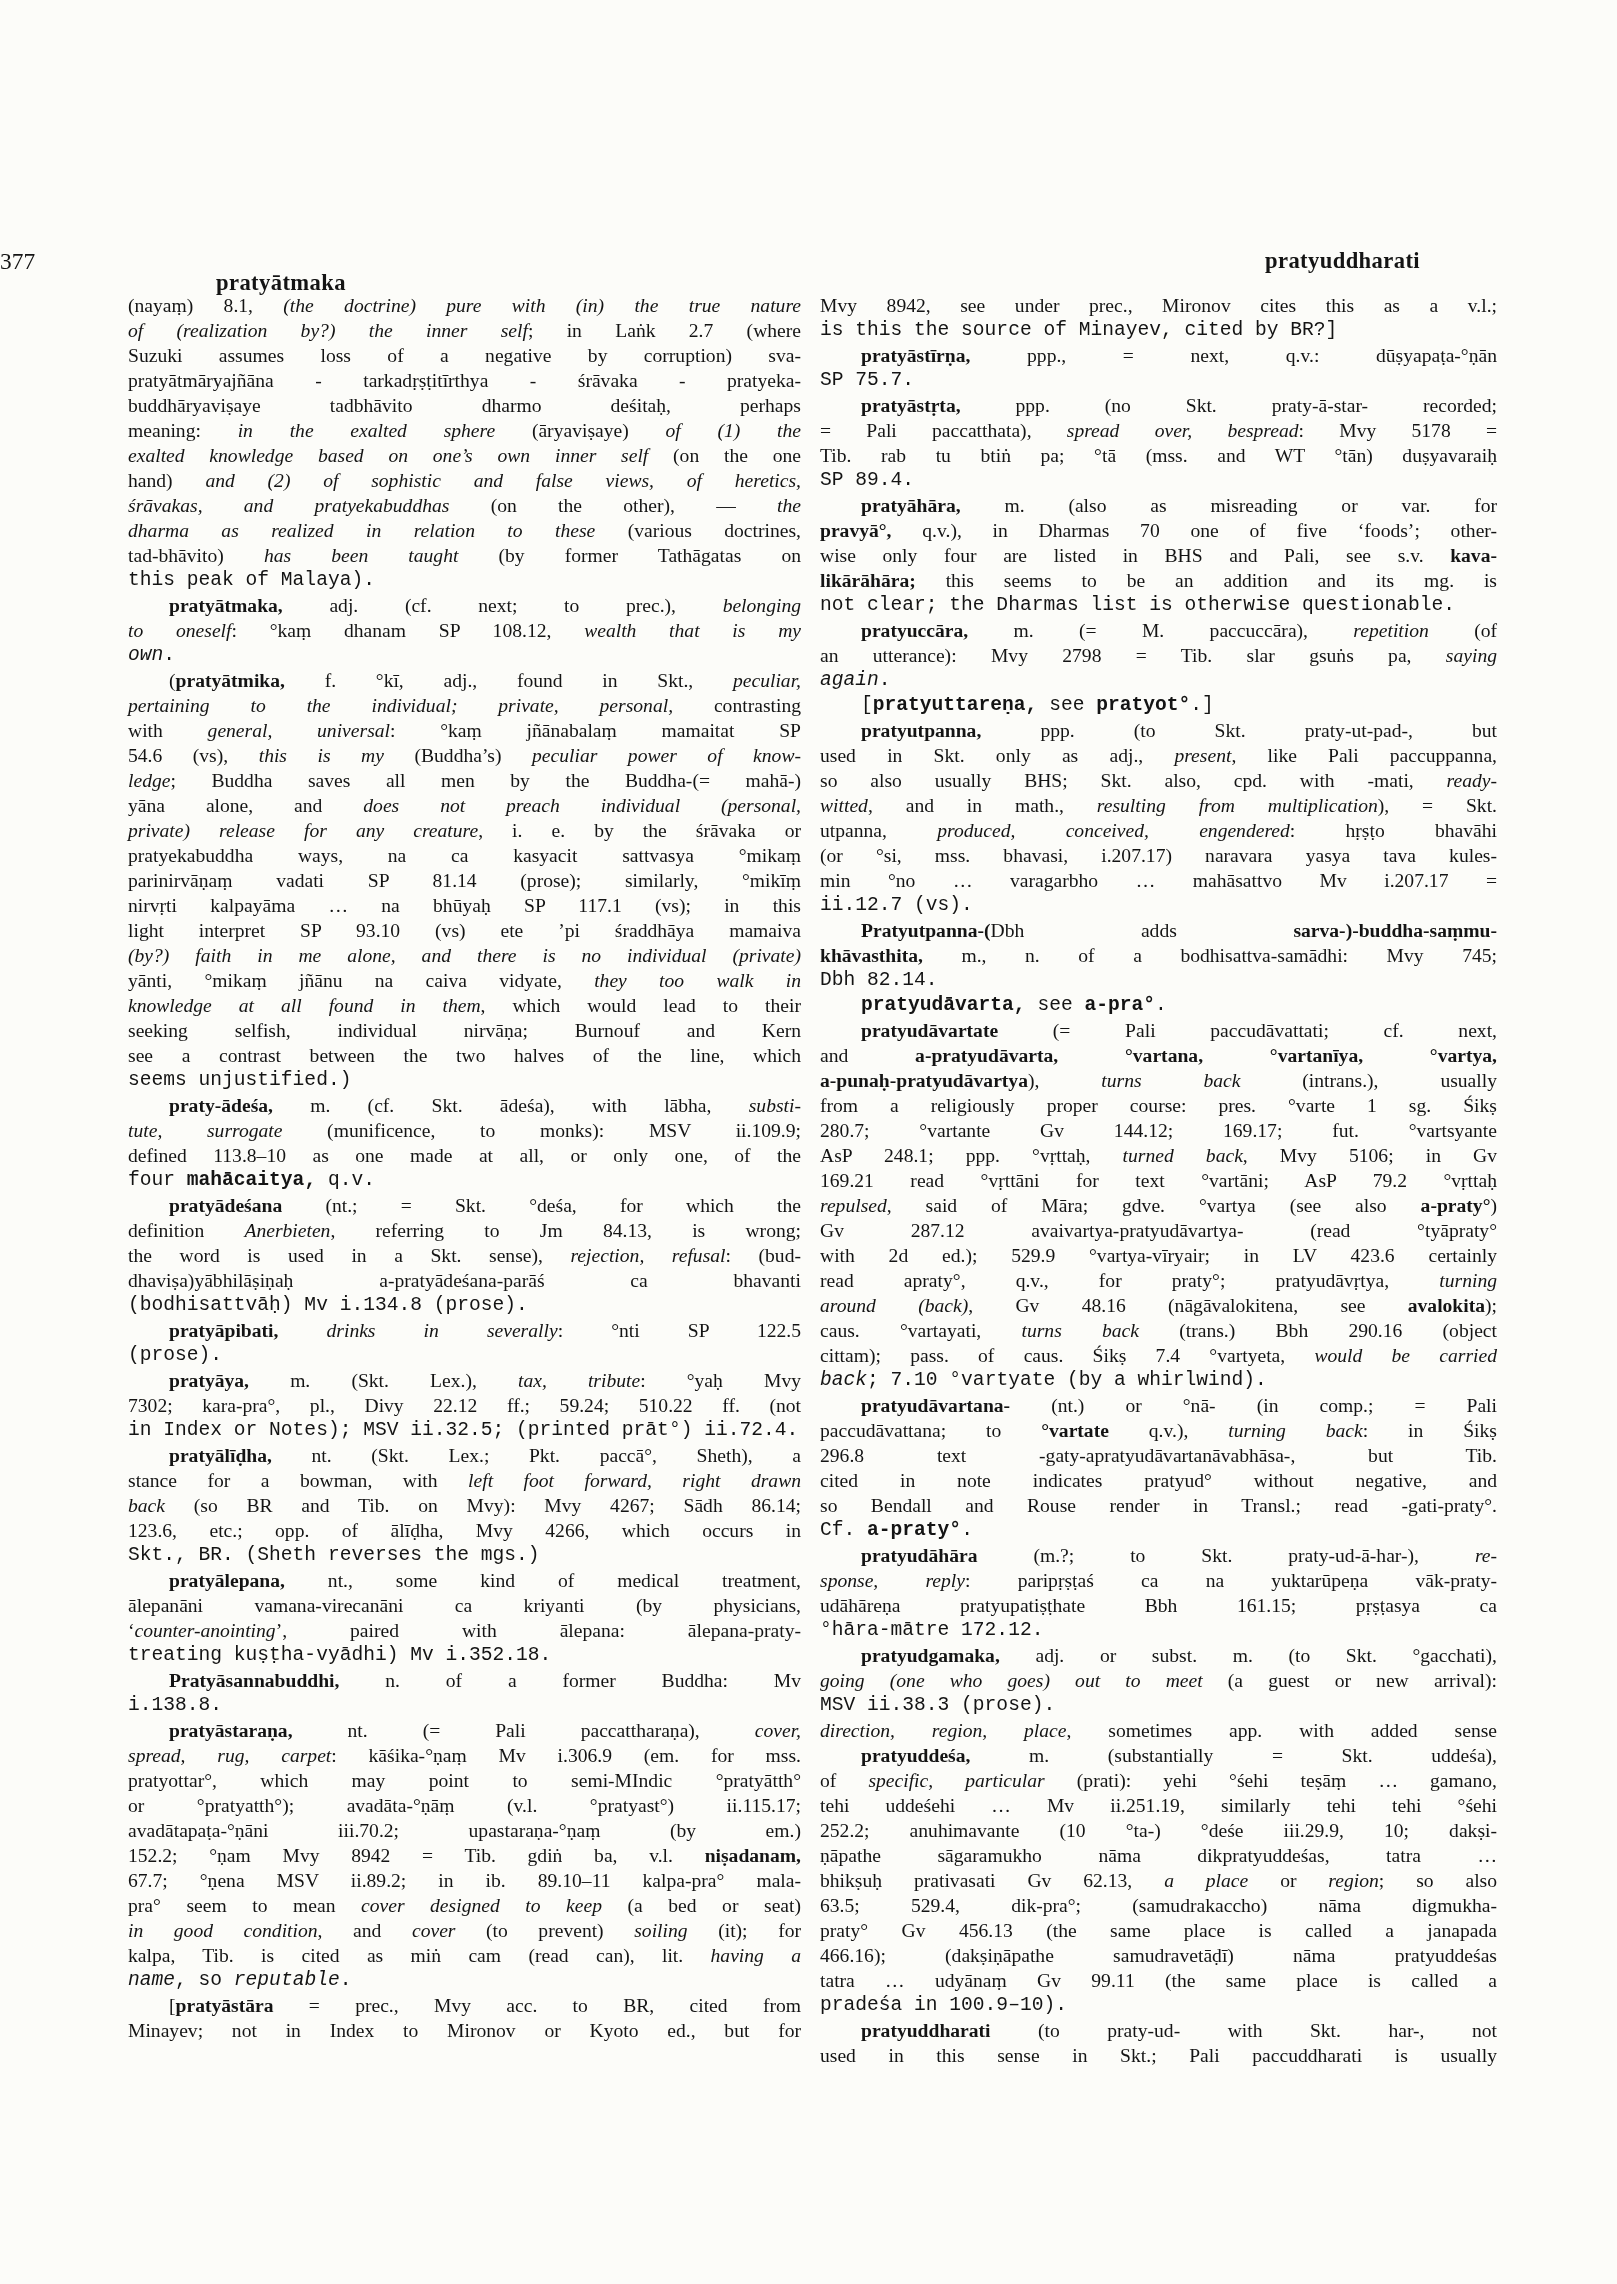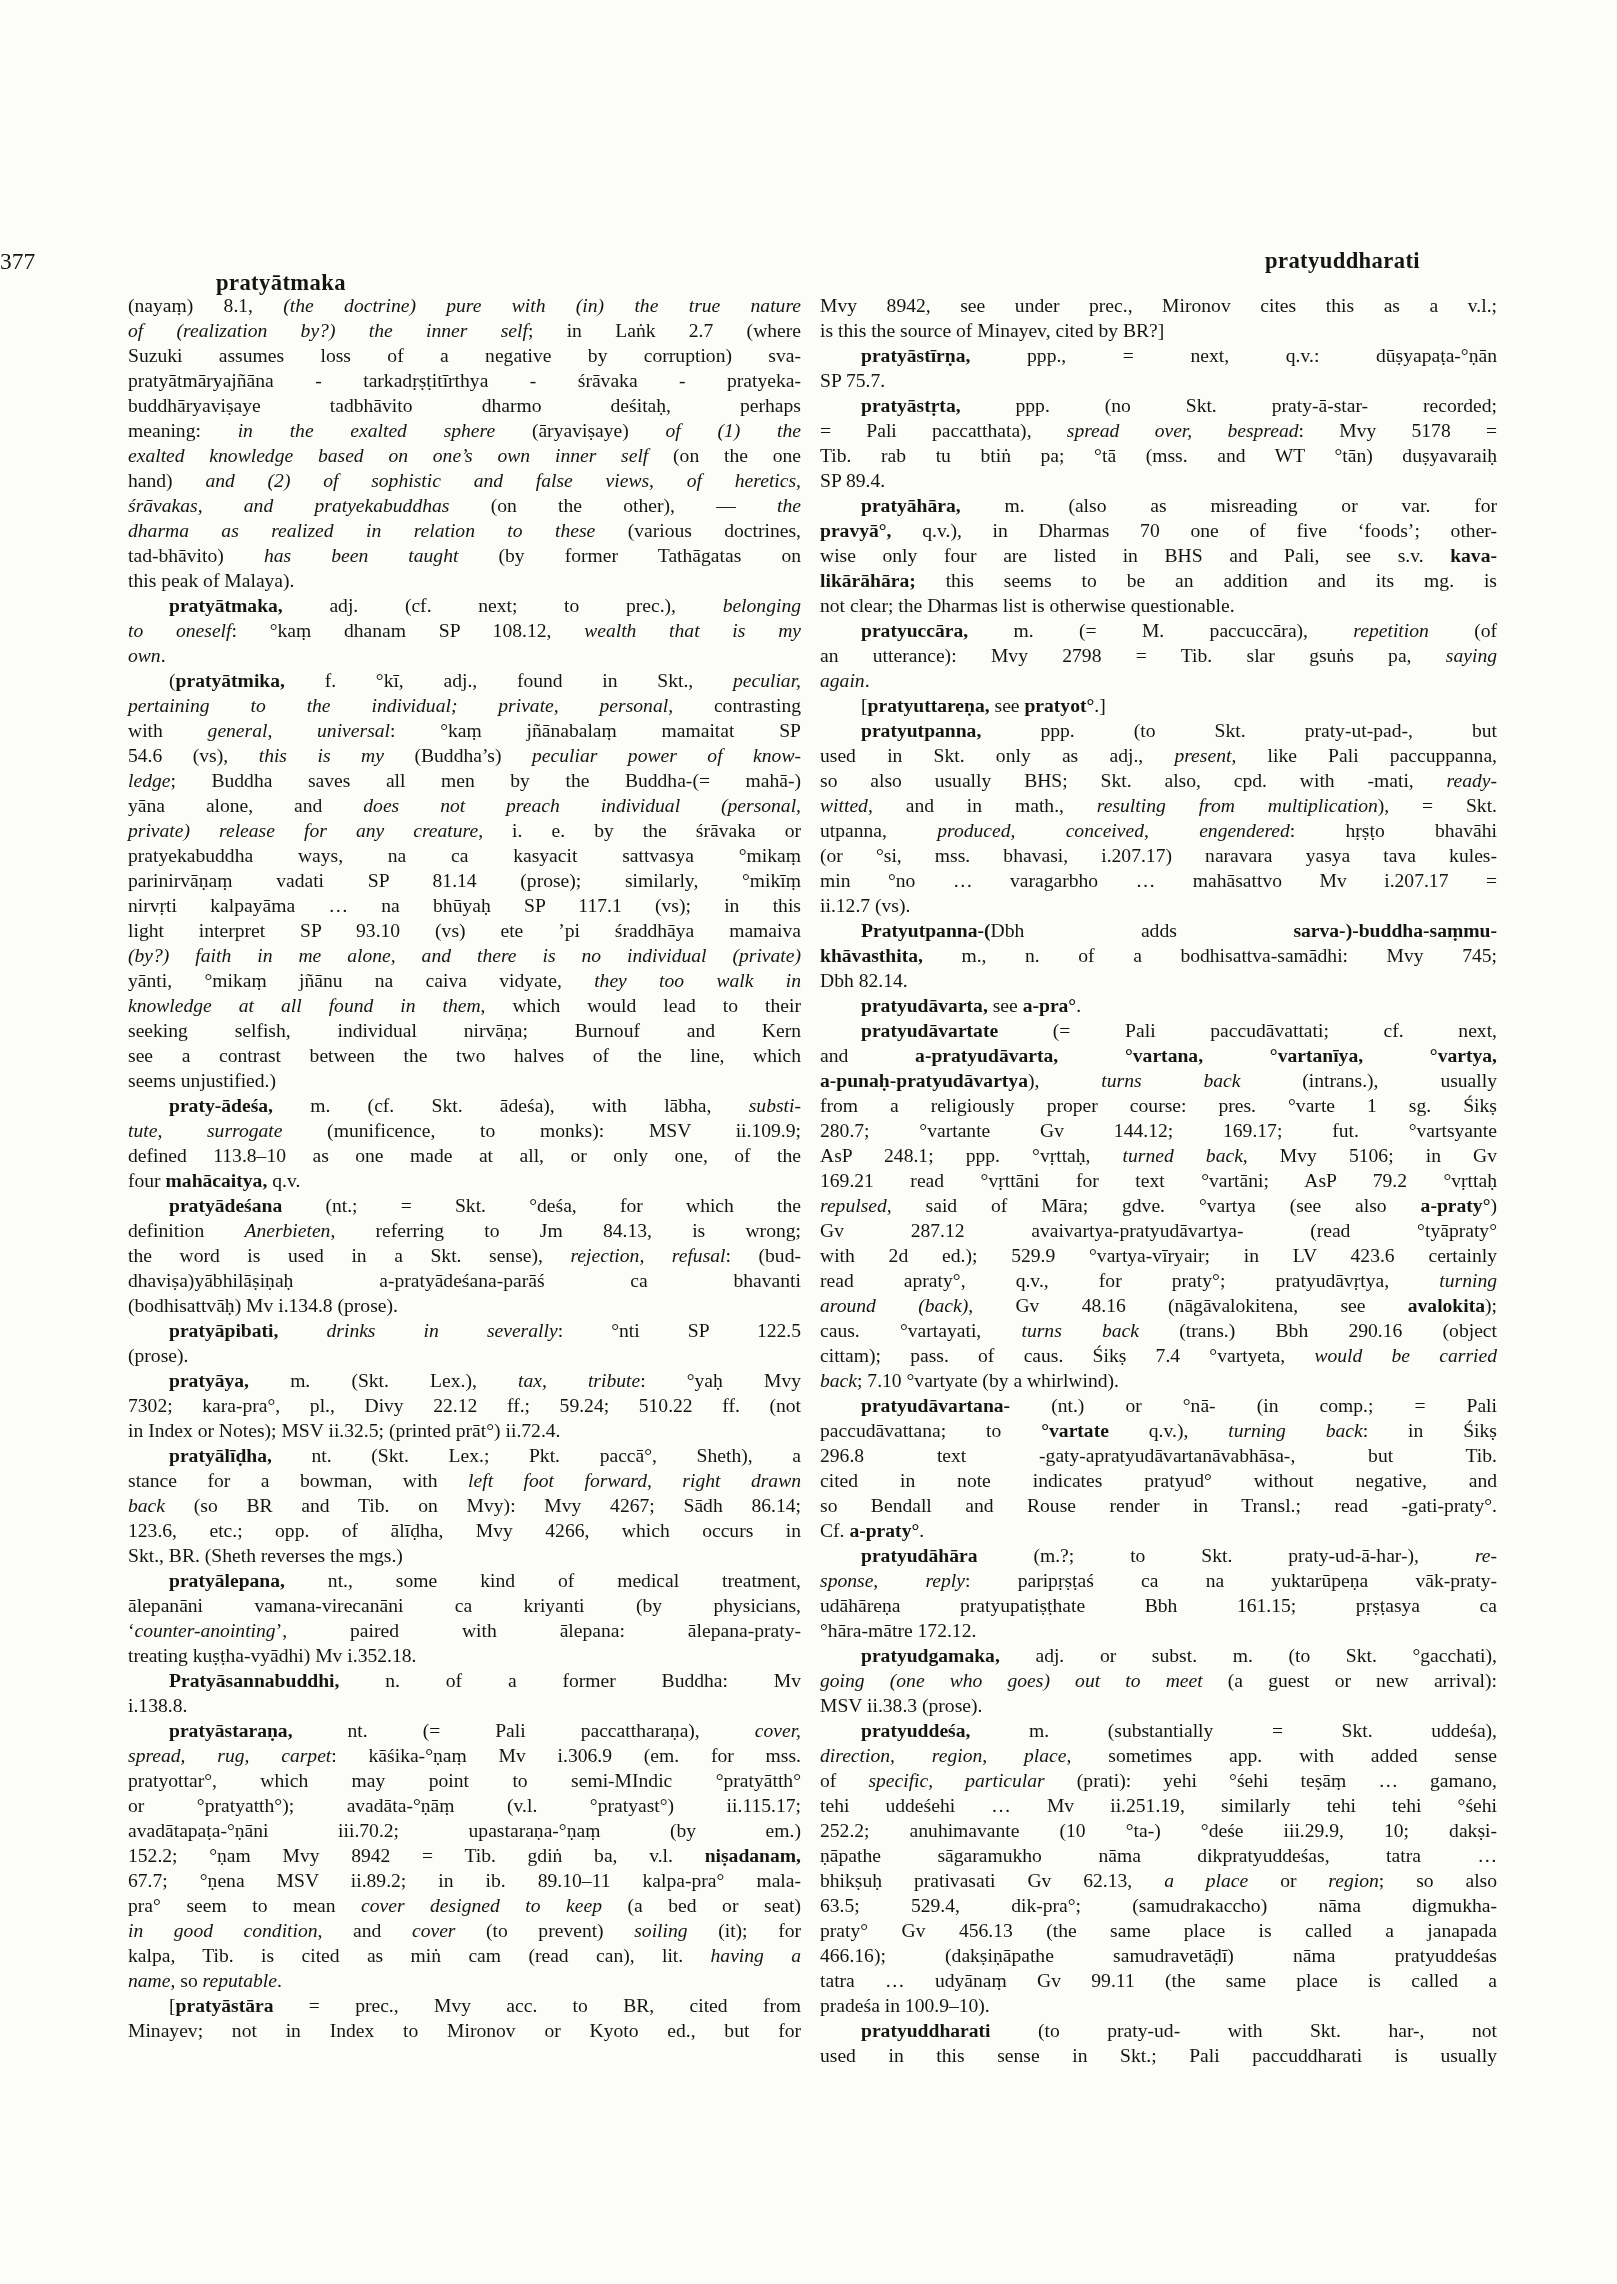--- a/index.html
+++ b/index.html
@@ -13,21 +13,21 @@
   .rh-center{ left:0; width:100%; font-weight:normal; font-size:23.4px; }
   .rh-right { left:1265px; font-weight:bold; letter-spacing:0.4px; }
   .col { position:absolute; top:293px; }
   .col-left  { left:128px;  width:673px; }
   .col-right { left:820px; width:677px; }
   .line {
     font-size:19.6px; line-height:25px; height:25px;
     text-align:justify; text-align-last:justify;
     overflow:visible; white-space:normal;
   }
-  .line.end { text-align-last:left; }
+  .line.end { text-align-last:left;font-family:Liberation Mono, monospace; }
   .line.indent { text-indent:41px; }
   .it { font-style:italic; }
   .bd { font-weight:bold; }
 </style>
 </head>
 <body>
 
 <div class="page">
   <div class="rh rh-center">377</div>
   <div class="rh rh-left">pratyātmaka</div>
@@ -155,22 +155,22 @@
       <div class="line"><span class="rn">cited in note indicates pratyud° without negative, and</span></div>
       <div class="line"><span class="rn">so Bendall and Rouse render in Transl.; read -gati-praty°.</span></div>
       <div class="line end"><span class="rn">Cf. </span><span class="bd">a-praty°</span><span class="rn">.</span></div>
       <div class="line indent"><span class="bd">pratyudāhāra</span><span class="rn"> (m.?; to Skt. praty-ud-ā-har-), </span><span class="it">re-</span></div>
       <div class="line"><span class="it">sponse, reply</span><span class="rn">: paripṛṣṭaś ca na yuktarūpeṇa vāk-praty-</span></div>
       <div class="line"><span class="rn">udāhāreṇa pratyupatiṣṭhate Bbh 161.15; pṛṣṭasya ca</span></div>
       <div class="line end"><span class="rn">°hāra-mātre 172.12.</span></div>
       <div class="line indent"><span class="bd">pratyudgamaka,</span><span class="rn"> adj. or subst. m. (to Skt. °gacchati),</span></div>
       <div class="line"><span class="it">going (one who goes) out to meet</span><span class="rn"> (a guest or new arrival):</span></div>
       <div class="line end"><span class="rn">MSV ii.38.3 (prose).</span></div>
+      <div class="line"><span class="it">direction, region, place</span><span class="rn">, sometimes app. with added sense</span></div>
       <div class="line indent"><span class="bd">pratyuddeśa,</span><span class="rn"> m. (substantially = Skt. uddeśa),</span></div>
-      <div class="line"><span class="it">direction, region, place</span><span class="rn">, sometimes app. with added sense</span></div>
       <div class="line"><span class="rn">of </span><span class="it">specific, particular</span><span class="rn"> (prati): yehi °śehi teṣāṃ … gamano,</span></div>
       <div class="line"><span class="rn">tehi uddeśehi … Mv ii.251.19, similarly tehi tehi °śehi</span></div>
       <div class="line"><span class="rn">252.2; anuhimavante (10 °ta-) °deśe iii.29.9, 10; dakṣi-</span></div>
       <div class="line"><span class="rn">ṇāpathe sāgaramukho nāma dikpratyuddeśas, tatra …</span></div>
       <div class="line"><span class="rn">bhikṣuḥ prativasati Gv 62.13, </span><span class="it">a place</span><span class="rn"> or </span><span class="it">region</span><span class="rn">; so also</span></div>
       <div class="line"><span class="rn">63.5; 529.4, dik-pra°; (samudrakaccho) nāma digmukha-</span></div>
       <div class="line"><span class="rn">praty° Gv 456.13 (the same place is called a janapada</span></div>
       <div class="line"><span class="rn">466.16); (dakṣiṇāpathe samudravetāḍī) nāma pratyuddeśas</span></div>
       <div class="line"><span class="rn">tatra … udyānaṃ Gv 99.11 (the same place is called a</span></div>
       <div class="line end"><span class="rn">pradeśa in 100.9–10).</span></div>

